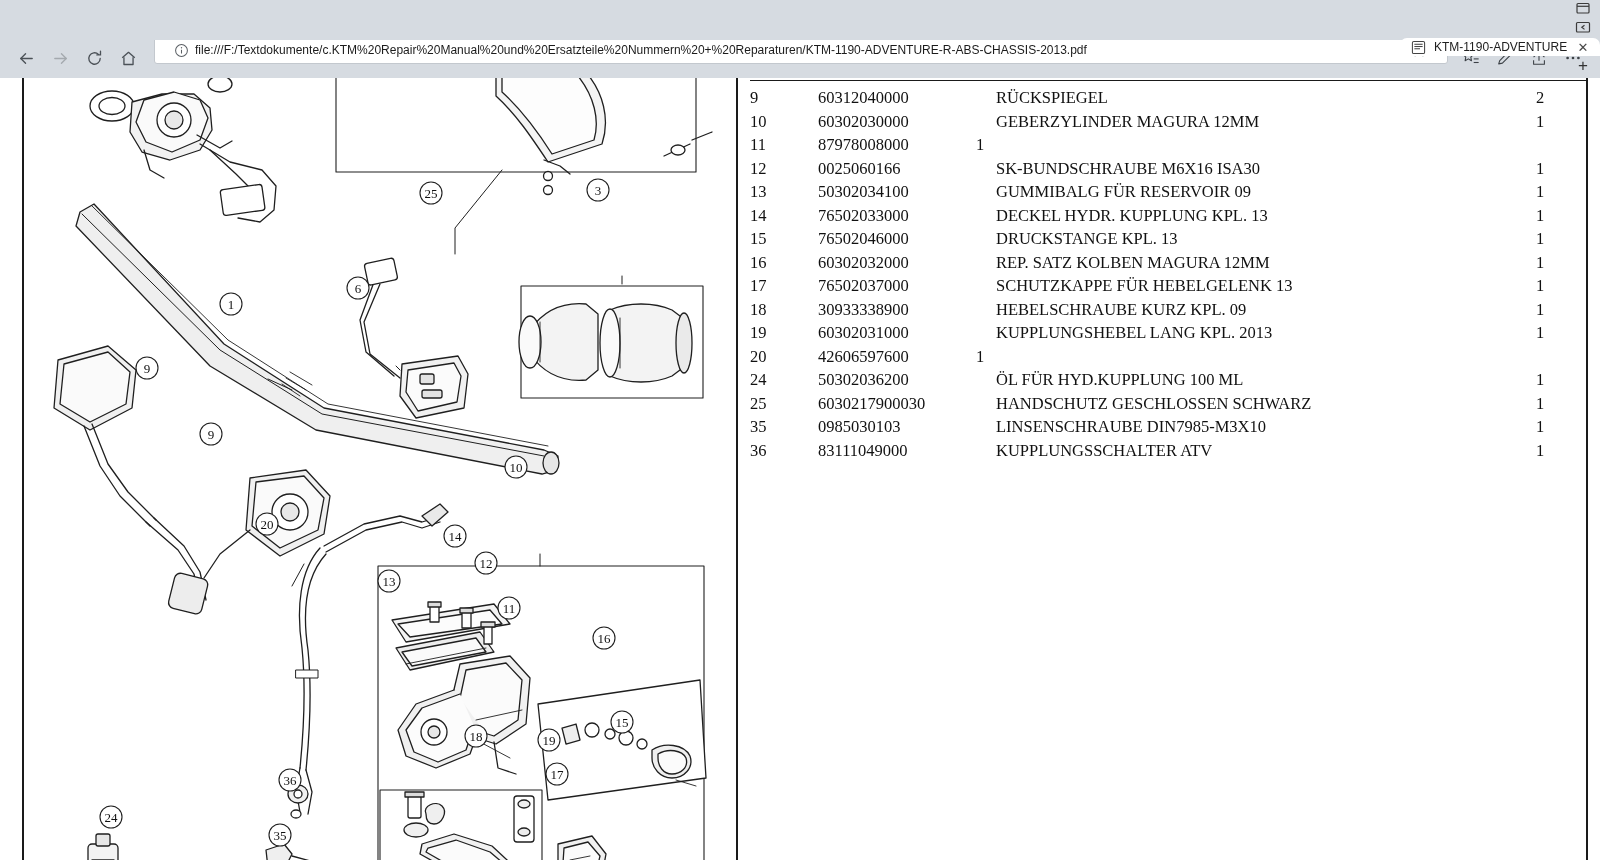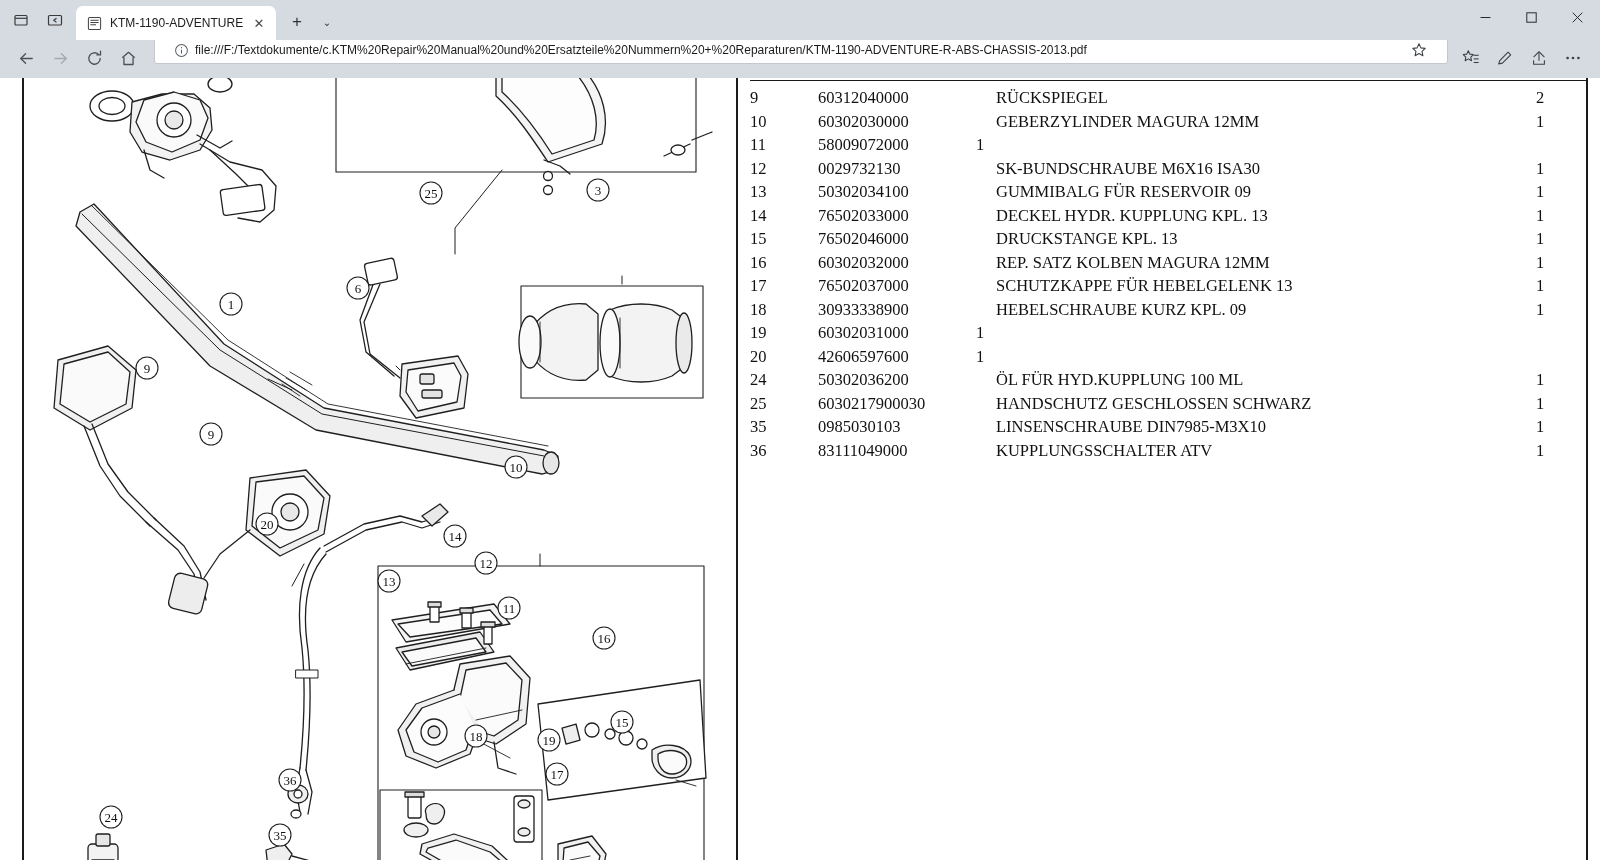--- a/index.html
+++ b/index.html
@@ -18,20 +18,21 @@
     background: #d6dbe1;
   }
 
   .tabstrip {
     height: 40px;
     background: #d6dbe1;
     display: flex;
     align-items: flex-end;
     position: relative;
     padding-left: 4px;
+    flex-direction: column;
   }
   .chrome-icon-btn {
     width: 34px; height: 34px;
     display: flex; align-items: center; justify-content: center;
     color: #3b3b3b;
     margin-bottom: 3px;
     border-radius: 3px;
   }
   .chrome-icon-btn svg { display: block; }
 
@@ -575,26 +576,26 @@
           <span class="c-qty">2</span>
         </div>
         <div class="parts-row">
           <span class="c-pos">10</span>
           <span class="c-num">60302030000</span>
           <span class="c-desc">GEBERZYLINDER MAGURA 12MM</span>
           <span class="c-qty">1</span>
         </div>
         <div class="parts-row">
           <span class="c-pos">11</span>
-          <span class="c-num">58009072000</span>
+          <span class="c-num">87978008000</span>
           <span class="c-qty">1</span>
         </div>
         <div class="parts-row">
           <span class="c-pos">12</span>
-          <span class="c-num">0029732130</span>
+          <span class="c-num">0025060166</span>
           <span class="c-desc">SK-BUNDSCHRAUBE M6X16 ISA30</span>
           <span class="c-qty">1</span>
         </div>
         <div class="parts-row">
           <span class="c-pos">13</span>
           <span class="c-num">50302034100</span>
           <span class="c-desc">GUMMIBALG FÜR RESERVOIR 09</span>
           <span class="c-qty">1</span>
         </div>
         <div class="parts-row">
@@ -623,20 +624,21 @@
         </div>
         <div class="parts-row">
           <span class="c-pos">18</span>
           <span class="c-num">30933338900</span>
           <span class="c-desc">HEBELSCHRAUBE KURZ KPL. 09</span>
           <span class="c-qty">1</span>
         </div>
         <div class="parts-row">
           <span class="c-pos">19</span>
           <span class="c-num">60302031000</span>
+          <span class="c-desc">KUPPLUNGSHEBEL LANG KPL. 2013</span>
           <span class="c-qty">1</span>
         </div>
         <div class="parts-row">
           <span class="c-pos">20</span>
           <span class="c-num">42606597600</span>
           <span class="c-qty">1</span>
         </div>
         <div class="parts-row">
           <span class="c-pos">24</span>
           <span class="c-num">50302036200</span>

